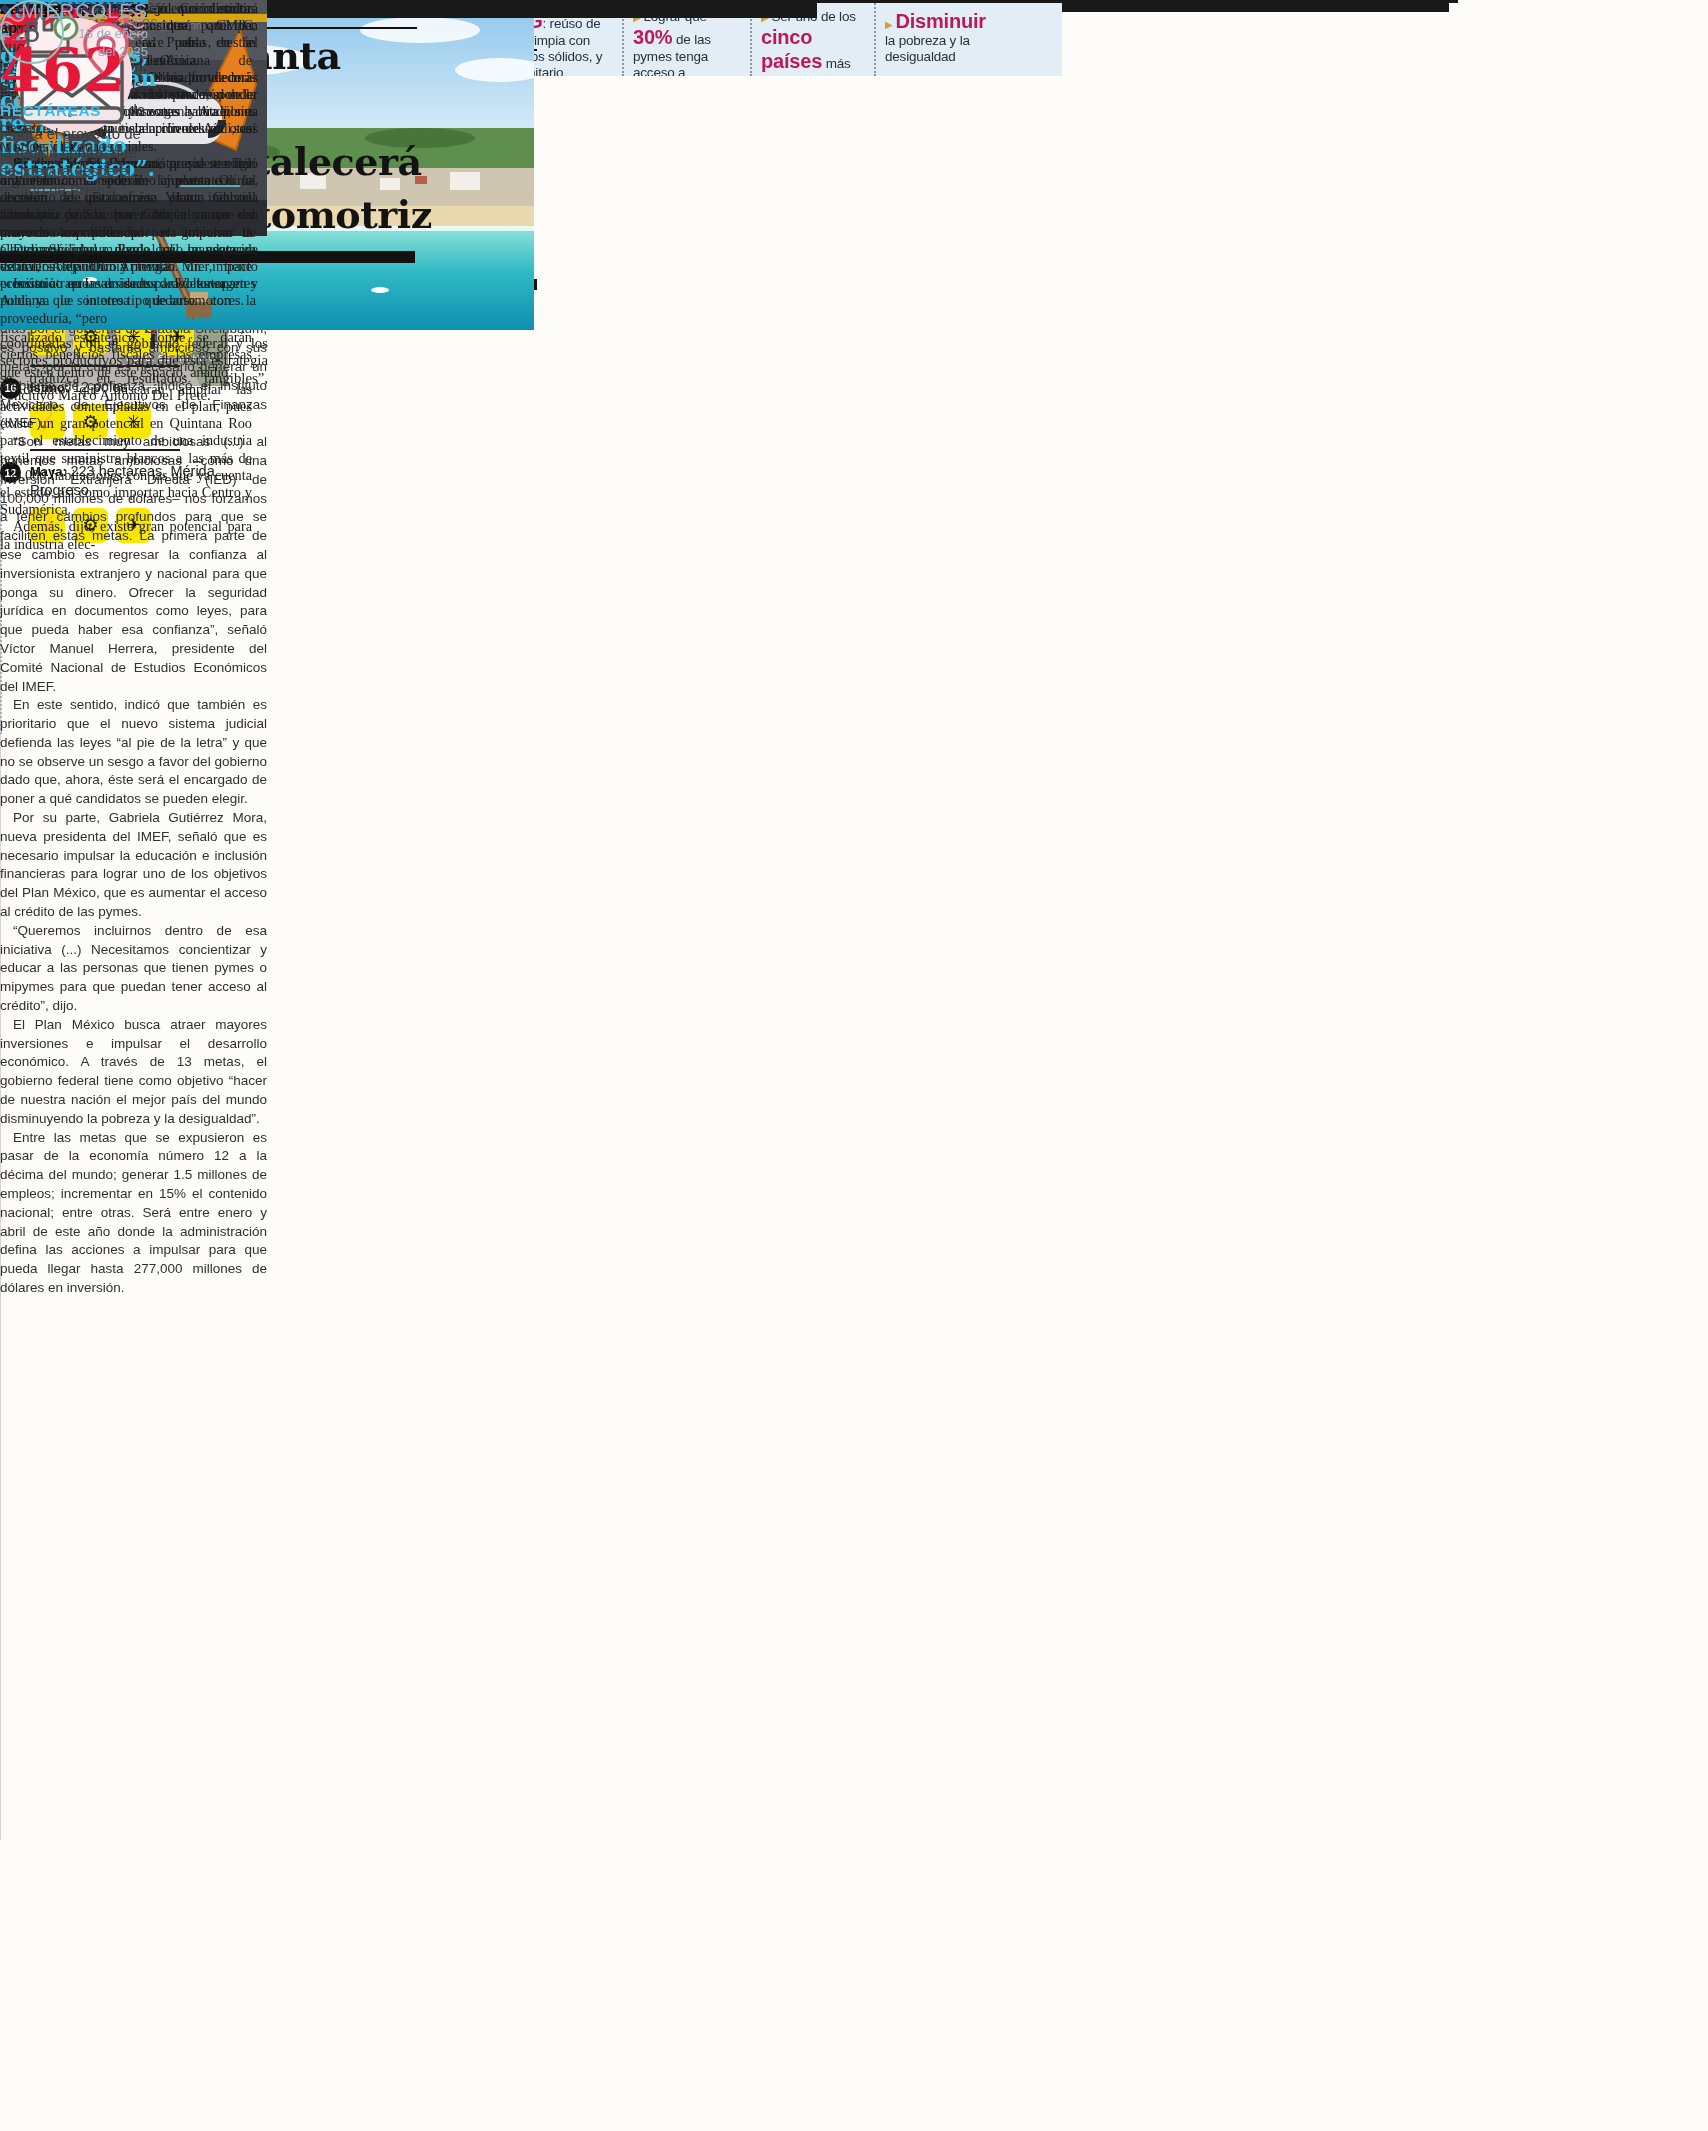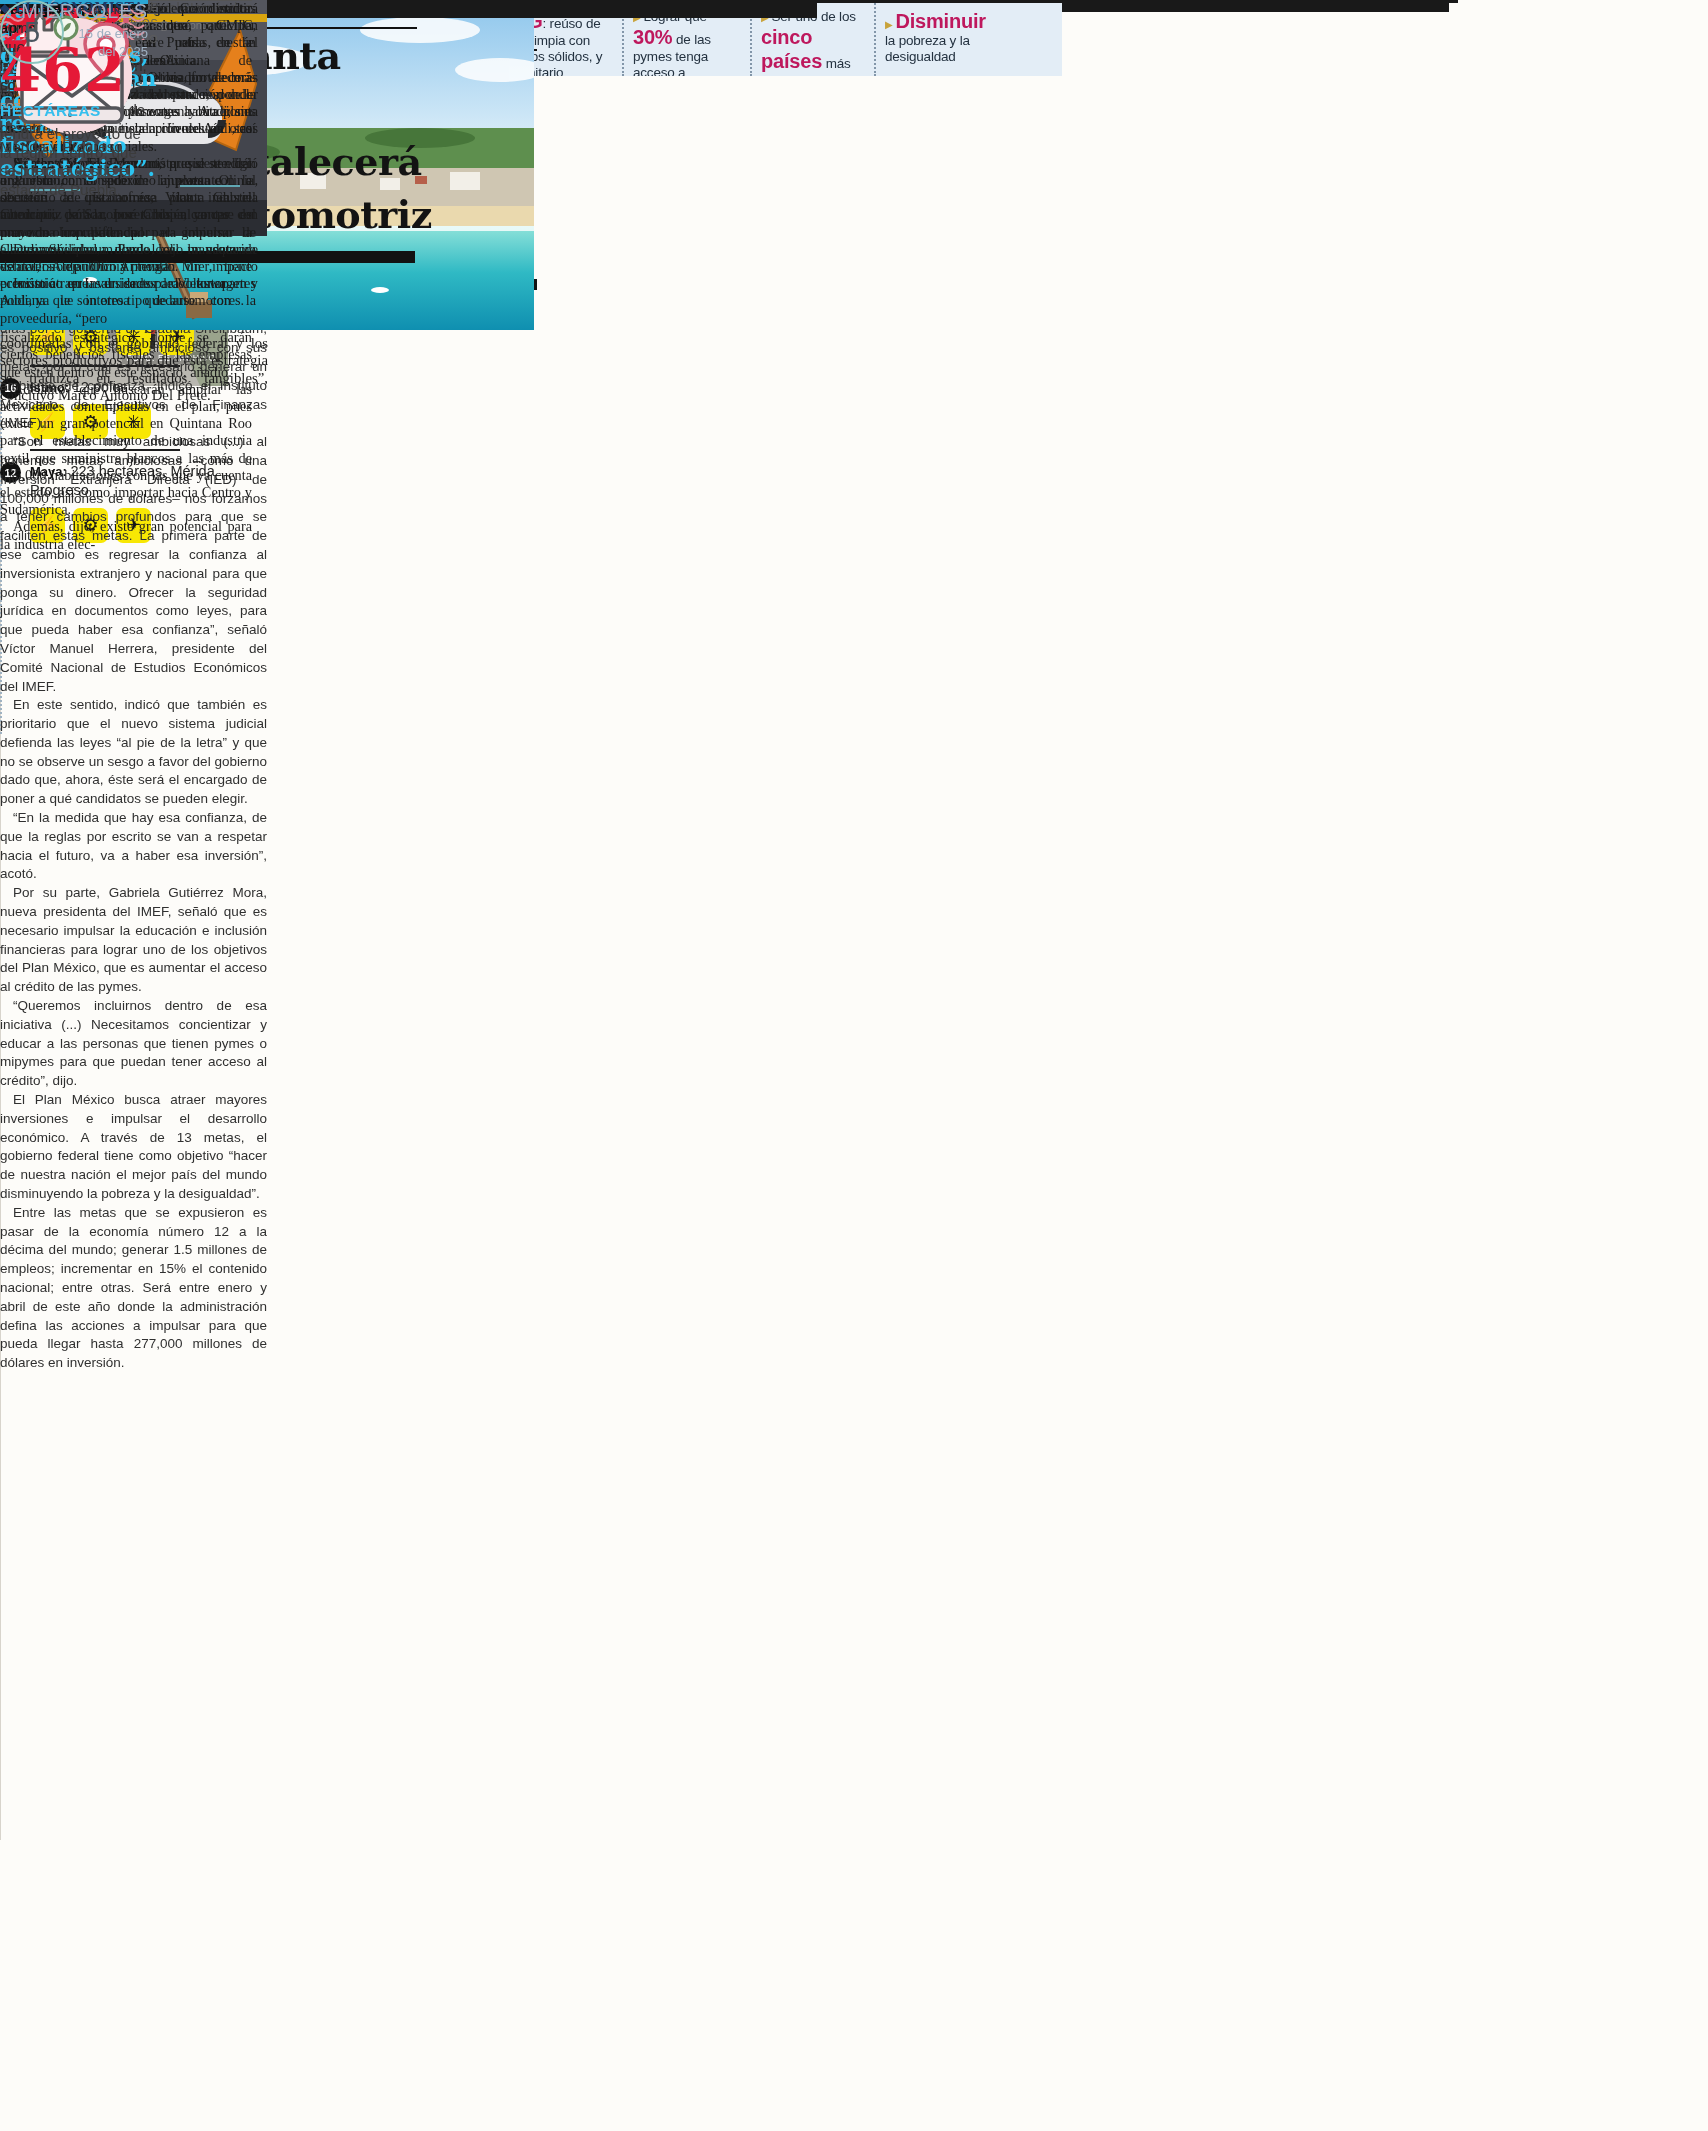--- a/index.html
+++ b/index.html
@@ -309,21 +309,20 @@
     <div id="imef-botrule"></div>
     <div class="byline-block">
       <div class="byline">Belén Saldívar</div>
       <div class="bymail">estados@eleconomista.mx</div>
     </div>
     <div class="byrule"></div>
     <div id="imef-body">
         <p><span class="lead-cyan">EL PLAN MÉXICO,</span> presentado hace unos días por el gobierno de Claudia Sheinbaum, es positivo y bastante ambicioso con sus metas, por lo cual es necesario generar un ambiente de confianza, indicó el Instituto Mexicano de Ejecutivos de Finanzas (IMEF).</p>
         <p>“Son metas muy ambiciosas (...) al ponemos metas ambiciosas –como una Inversión Extranjera Directa (IED) de 100,000 millones de dólares– nos forzamos a tener cambios profundos para que se faciliten estas metas. La primera parte de ese cambio es regresar la confianza al inversionista extranjero y nacional para que ponga su dinero. Ofrecer la seguridad jurídica en documentos como leyes, para que pueda haber esa confianza”, señaló Víctor Manuel Herrera, presidente del Comité Nacional de Estudios Económicos del IMEF.</p>
         <p>En este sentido, indicó que también es prioritario que el nuevo sistema judicial defienda las leyes “al pie de la letra” y que no se observe un sesgo a favor del gobierno dado que, ahora, éste será el encargado de poner a qué candidatos se pueden elegir.</p>
-        <p>“En la medida que hay esa confianza, de que la reglas por escrito se van a respetar hacia el futuro, va a haber esa inversión”, acotó.</p>
         <p>Por su parte, Gabriela Gutiérrez Mora, nueva presidenta del IMEF, señaló que es necesario impulsar la educación e inclusión financieras para lograr uno de los objetivos del Plan México, que es aumentar el acceso al crédito de las pymes.</p>
         <p>“Queremos incluirnos dentro de esa iniciativa (...) Necesitamos concientizar y educar a las personas que tienen pymes o mipymes para que puedan tener acceso al crédito”, dijo.</p>
         <p>El Plan México busca atraer mayores inversiones e impulsar el desarrollo económico. A través de 13 metas, el gobierno federal tiene como objetivo “hacer de nuestra nación el mejor país del mundo disminuyendo la pobreza y la desigualdad”.</p>
         <p>Entre las metas que se expusieron es pasar de la economía número 12 a la décima del mundo; generar 1.5 millones de empleos; incrementar en 15% el contenido nacional; entre otras. Será entre enero y abril de este año donde la administración defina las acciones a impulsar para que pueda llegar hasta 277,000 millones de dólares en inversión.</p>
       </div>
   </div>
 
   <div class="abs" id="yuc-col1">
     <div class="byline-block">
       <div class="byline">Jesús Vázquez</div>

